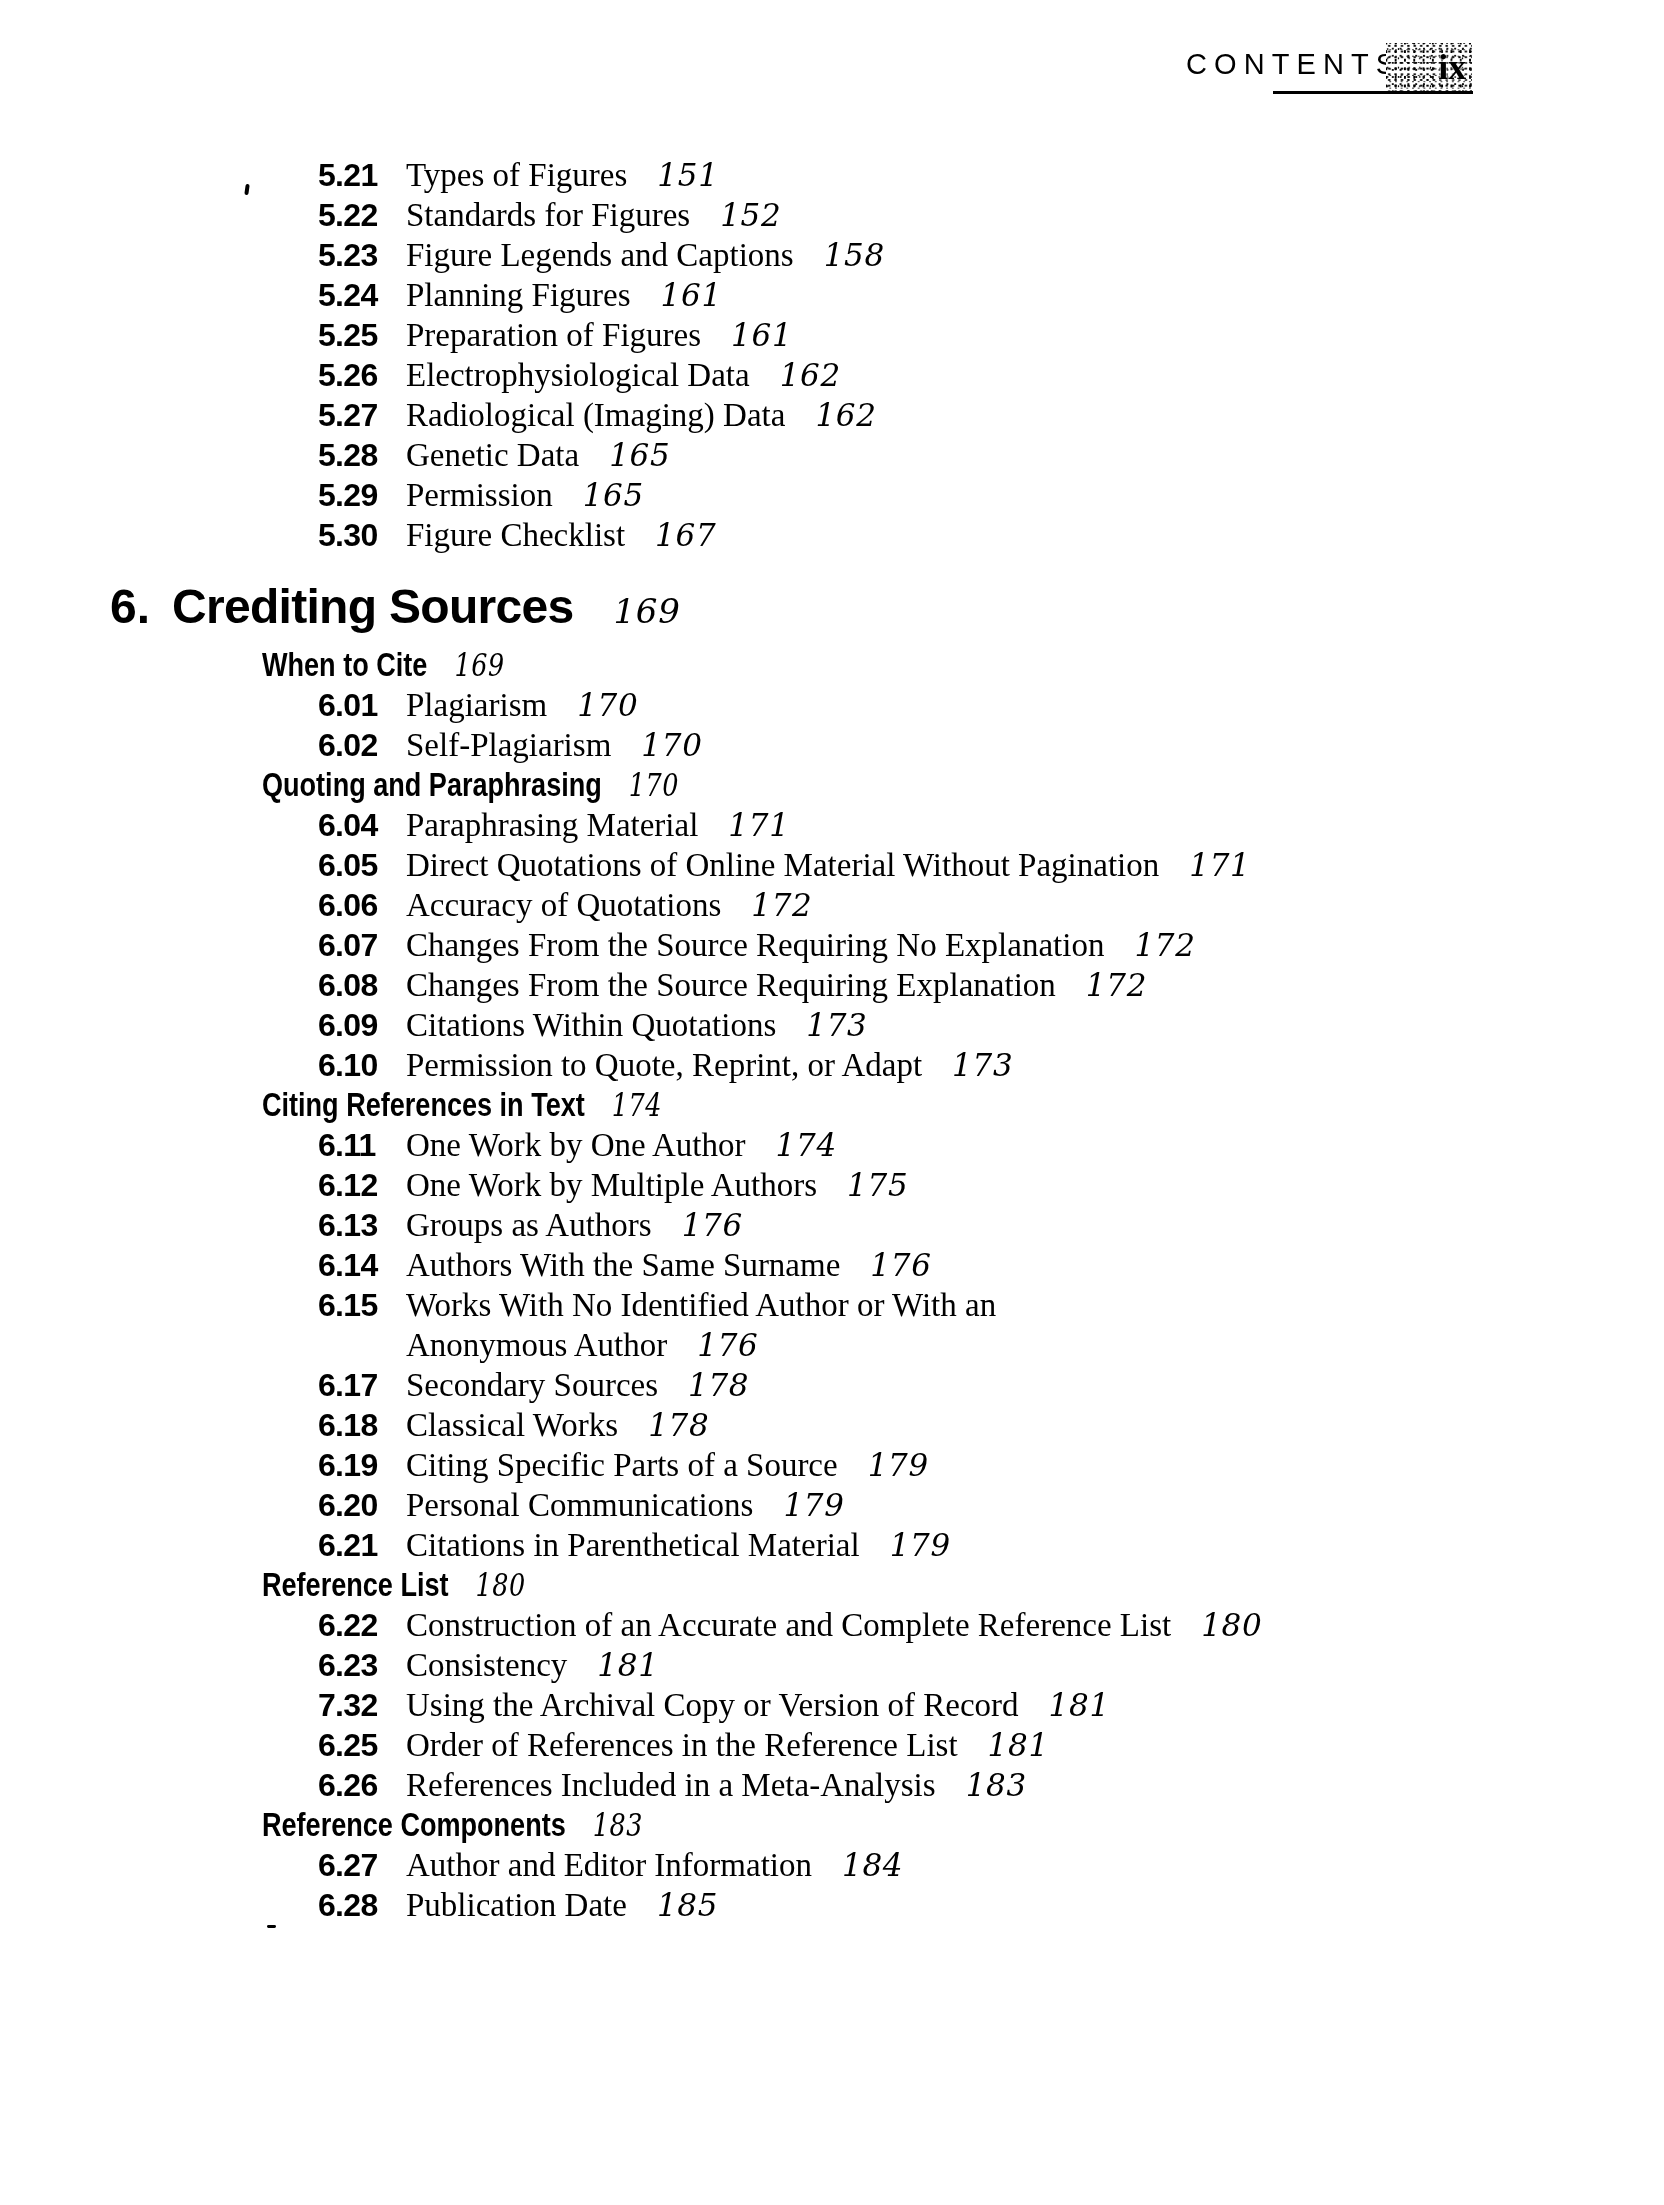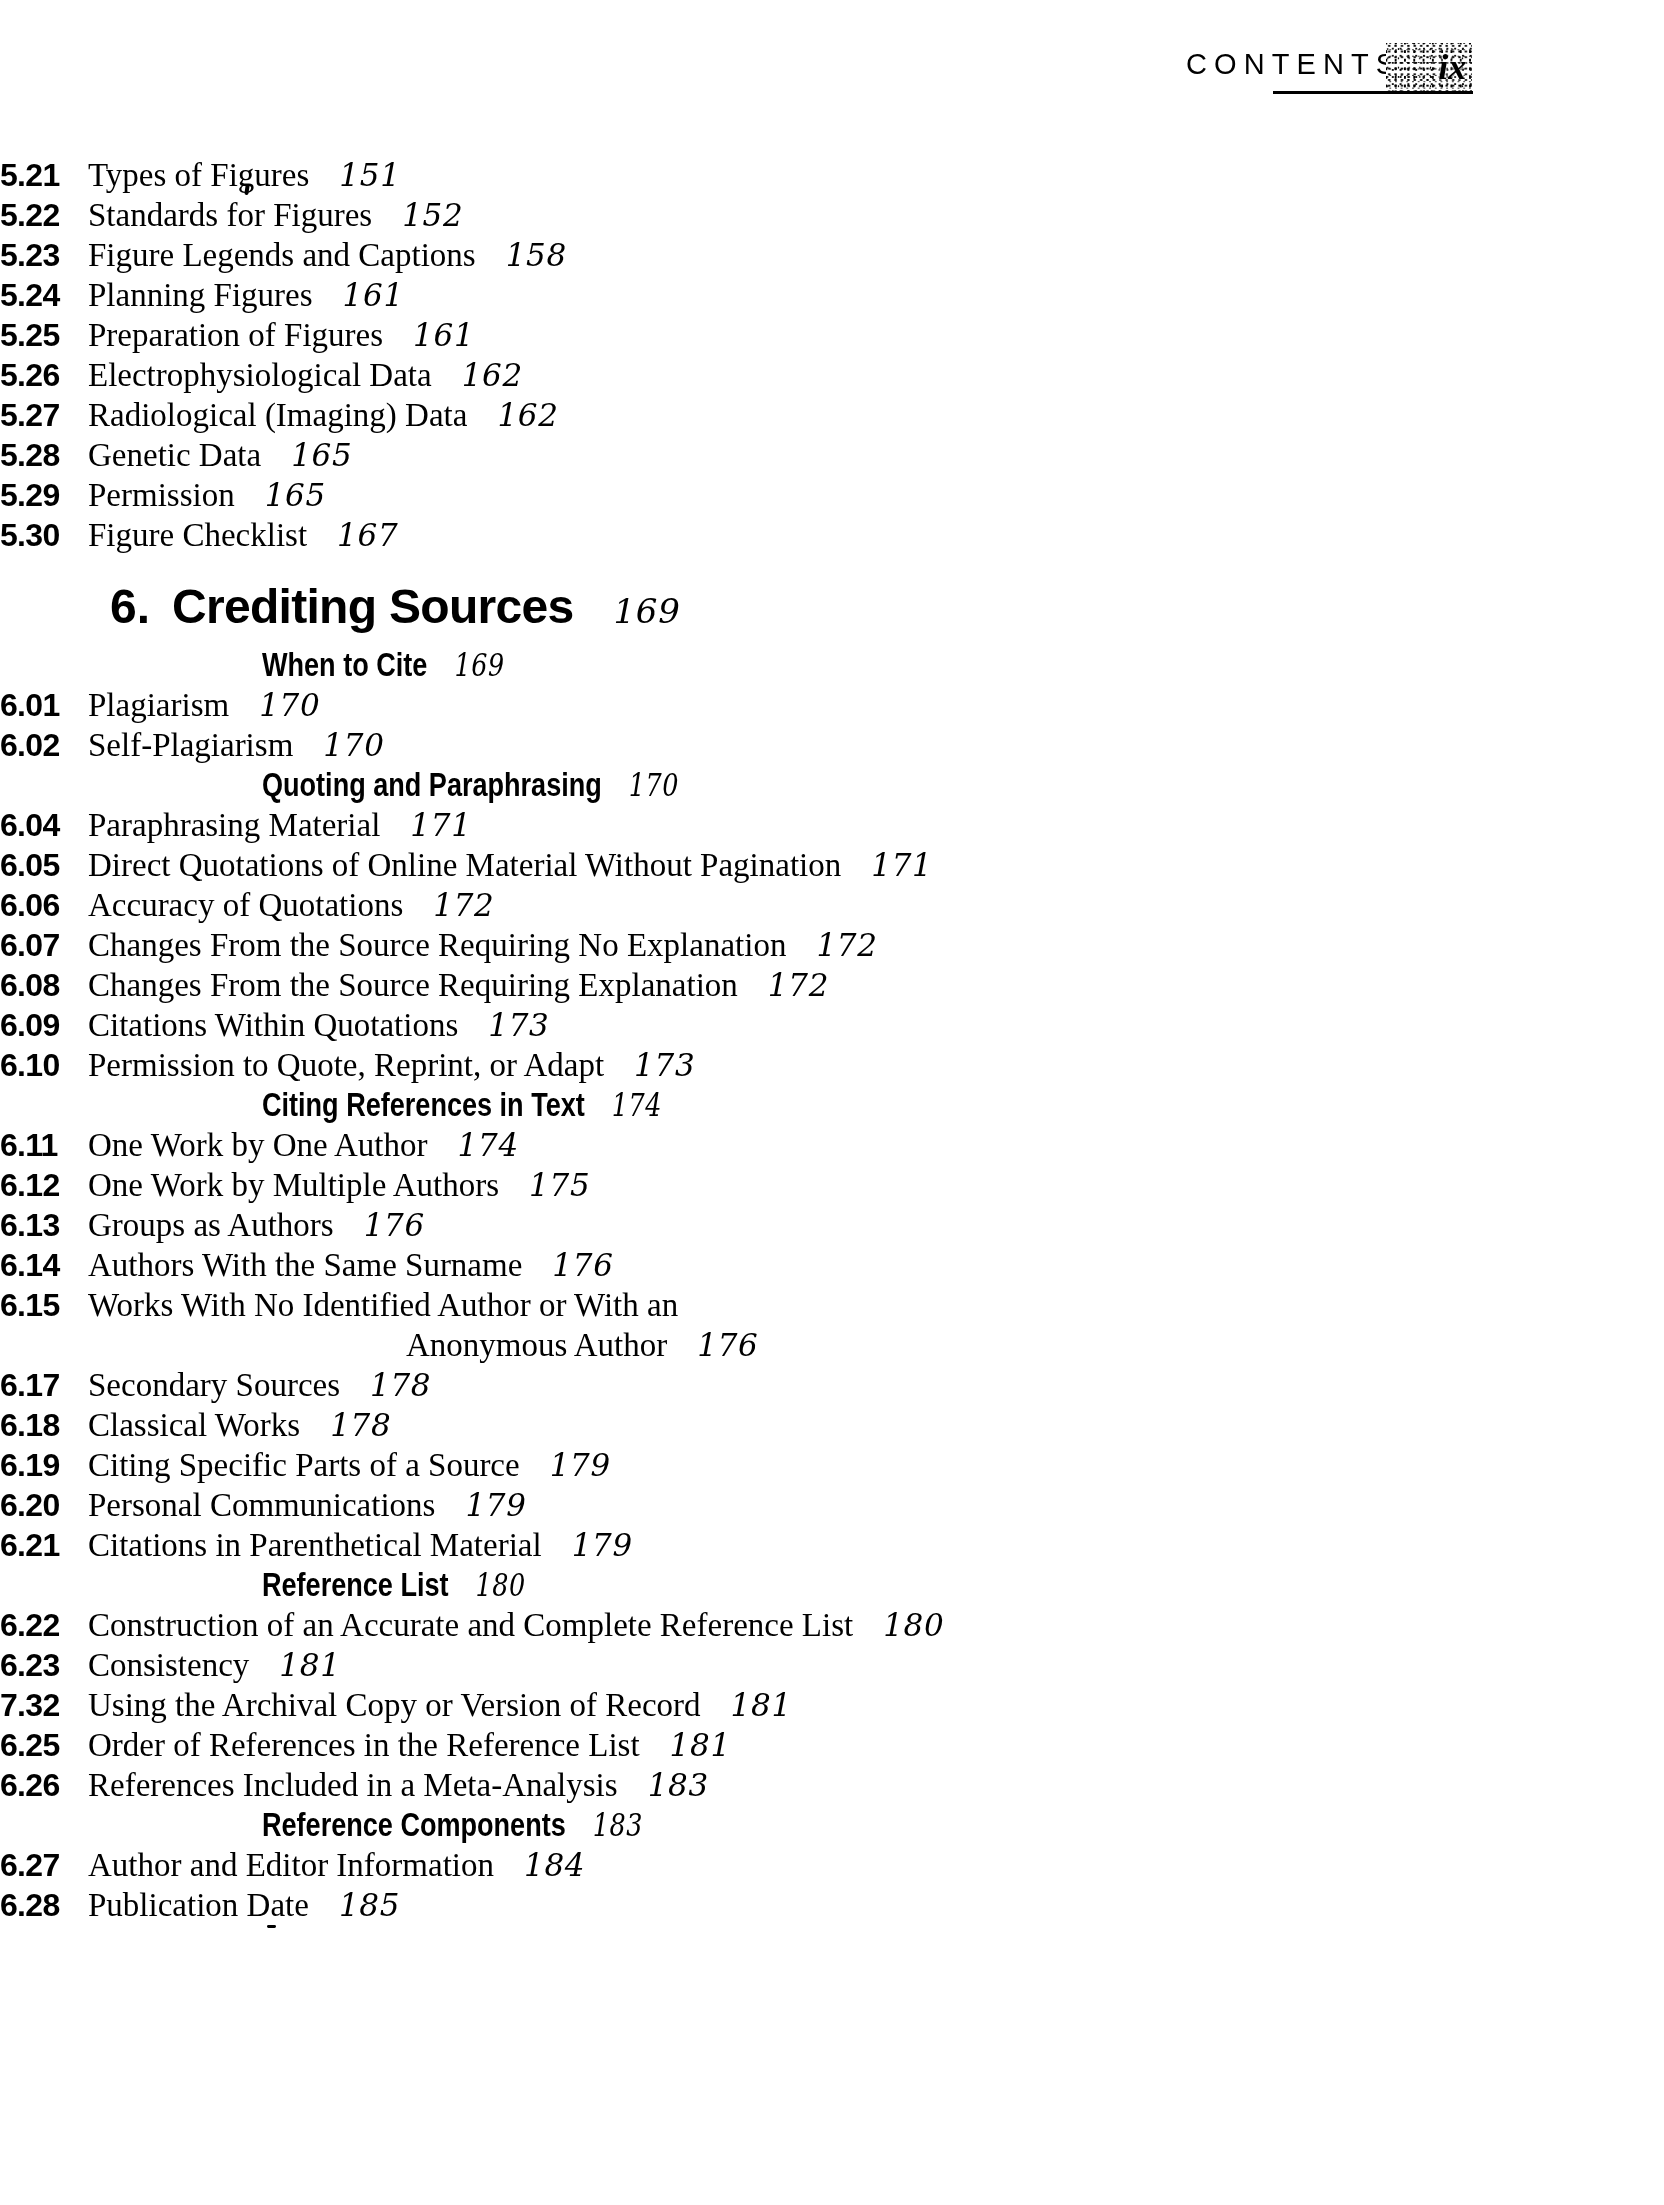--- a/index.html
+++ b/index.html
@@ -39,21 +39,20 @@
     background-image:
       radial-gradient(circle, #000 1px, transparent 1.1px),
       radial-gradient(circle, #111 0.9px, transparent 1.1px),
       radial-gradient(circle, #000 1.1px, transparent 1.3px),
       radial-gradient(circle, #222 0.8px, transparent 0.9px),
       radial-gradient(circle, #000 0.9px, transparent 1.1px);
     background-size: 6.4px 5.7px, 7.8px 7.1px, 9.3px 8.6px, 5.7px 6.4px, 10.7px 9.3px;
     background-position: 0 0, 2.9px 2.1px, 5px 4.3px, 1.4px 3.6px, 7.1px 1.4px;
     font-family:"Liberation Serif",serif;
     font-weight:700;
-    font-style:italic;
     font-size:36px;
     line-height:1;
   }
   .ix-box .ix-text{ text-shadow:0 0 2.1px #fff, 0 0 3.6px #fff; }
   .hdr-rule{
     position:absolute;
     left:1273px;
     top:91px;
     width:200px;
     height:2.9px;
@@ -62,21 +61,21 @@
 
   
   .toc{
     position:absolute;
     left:0;
     top:155px;
     width:1664px;
   }
   .row{ line-height:40px; white-space:nowrap; }
 
-  .entry{ font-size:33px; }
+  .entry{ padding-left:318px; font-size:33px; }
   .entry .num{
     display:inline-block;
     width:88px;
     font-family:"Liberation Sans",sans-serif;
     font-weight:700;
     font-size:32px;
     letter-spacing:-0.7px;
   }
   .etitle{ font-family:"Liberation Serif",serif; }
   .cont{ padding-left:406px; font-size:33px; }

